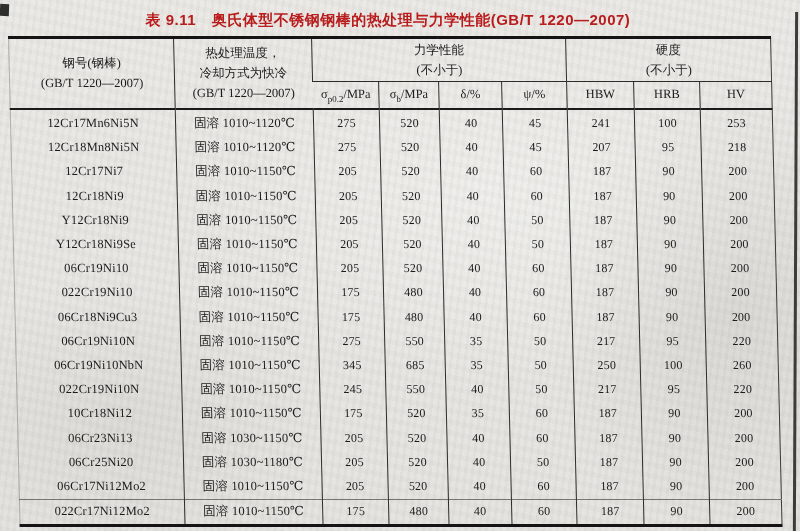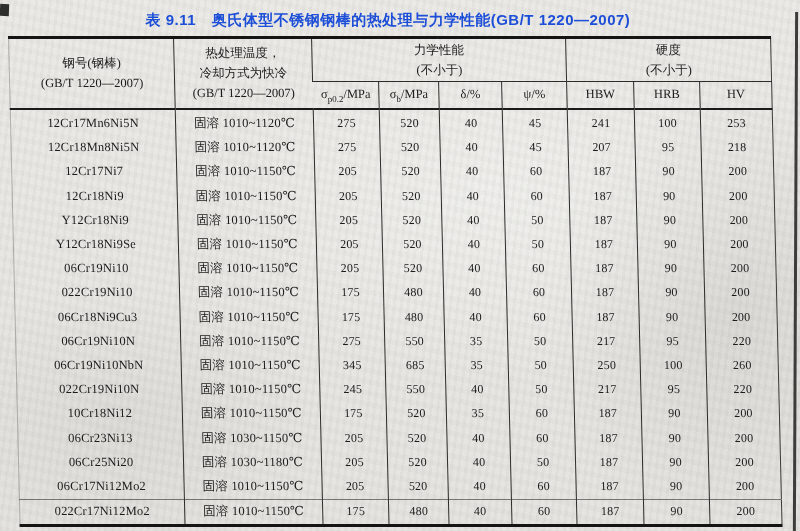--- a/index.html
+++ b/index.html
@@ -30,21 +30,21 @@
   }
   .page-edge-line {
     position: absolute; right: 4px; top: 12px; height: 519px; width: 2.5px;
     background: #3c3c3a; transform: rotate(0.25deg); z-index: 3;
   }
   .doc-title {
     position: absolute; top: 11px; left: 0; width: 776px;
     text-align: center;
     font-family: "Liberation Sans", "DejaVu Sans", sans-serif;
     font-weight: bold; font-size: 15px; letter-spacing: 0.5px;
-    color: #1d4ed8;
+    color: #b91c1c;
     z-index: 2;
   }
   table.main-table {
     position: absolute; left: 8px; top: 36px;
     width: 762px; height: 489px;
     border-collapse: collapse; table-layout: fixed;
     border-top: 3px solid #141414;
     border-bottom: 3px solid #141414;
     border-right: 1.3px solid #3a3a38;
     border-left: 1px solid rgba(70,70,66,0.35);

